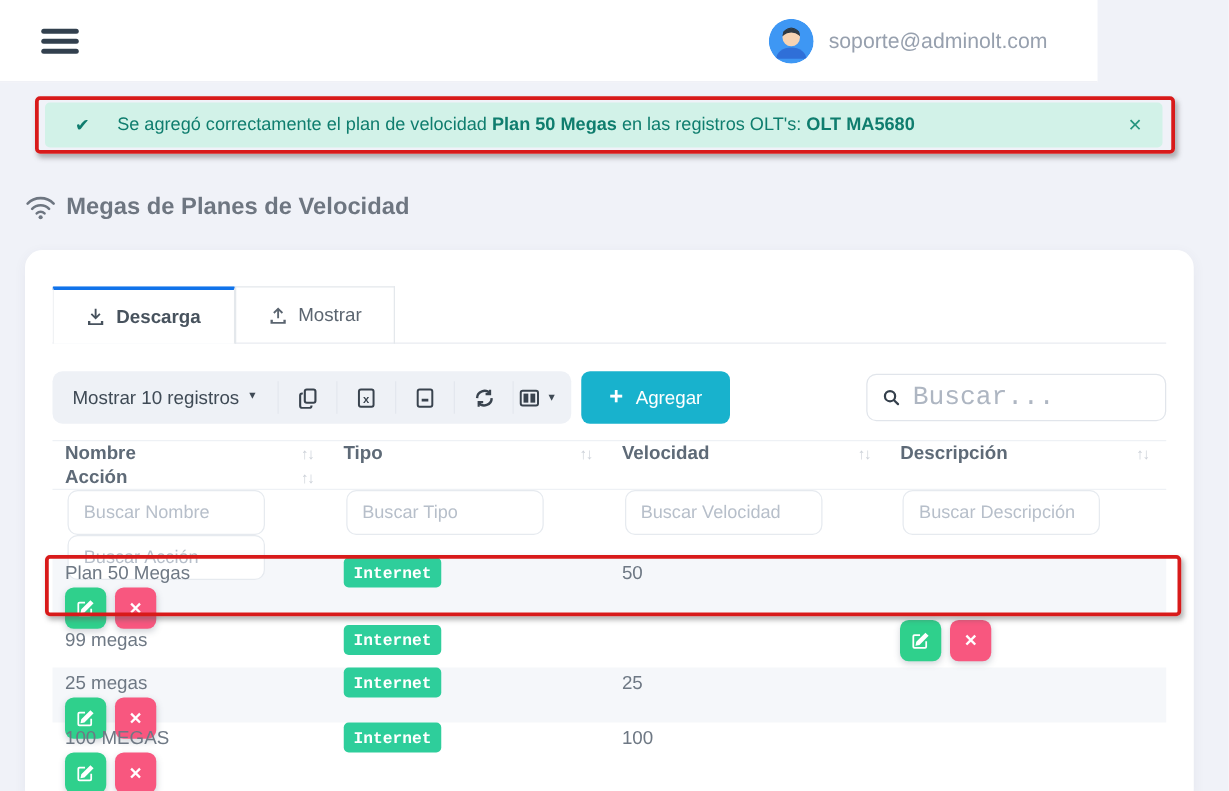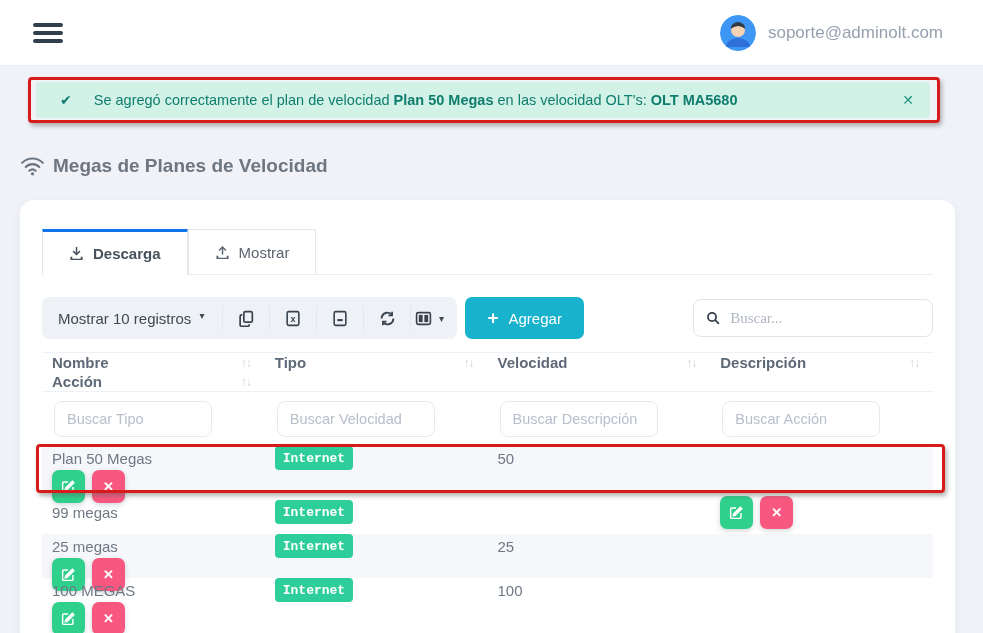--- a/index.html
+++ b/index.html
@@ -6,21 +6,21 @@
   html,body { width:983px; height:633px; }
   body {
     font-family:"Liberation Sans", sans-serif;
     background:#f0f2f8;
     position:relative;
     overflow:hidden;
     color:#6e7884;
   }
   
   .topbar {
-    position:absolute; left:0; top:0; width:983px; height:66px;
+    position:absolute; left:0; top:0; width:878px; height:66px;
     background:#fff; border-bottom:1px solid #ecedf3;
     display:flex; align-items:center; justify-content:space-between;
     padding:0 40px 0 33px;
   }
   .hamburger { width:30px; cursor:pointer; }
   .hamburger .bar { height:4px; background:#32404e; border-radius:2px; margin:4px 0; }
   .userbox { display:flex; align-items:center; gap:12px; cursor:pointer; }
   .avatar { width:36px; height:36px; border-radius:50%; overflow:hidden; flex:0 0 auto; }
   .user-email { font-size:17px; color:#97a0ae; }
   
@@ -78,22 +78,22 @@
     height:42px; margin-left:8px; padding:0 22px; border:none; border-radius:7px;
     background:#18b2cd; color:#fff; font-size:15px; font-family:inherit;
     display:flex; align-items:center; gap:10px; cursor:pointer;
   }
   .btn-add .plus { font-size:19px; font-weight:bold; }
   .searchbox {
     margin-left:auto; width:240px; height:38px; border:1px solid #e1e5eb; border-radius:8px;
     display:flex; align-items:center; padding:0 12px; background:#fff;
   }
   .searchbox input {
-    border:none; outline:none; width:100%; font-size:15px; color:#404040;
-    font-family:Liberation Serif, serif; margin-left:10px; background:transparent;
+    border:none; outline:none; width:100%; font-size:21px; color:#404040;
+    font-family:Liberation Mono, monospace; margin-left:10px; background:transparent;
   }
   .searchbox input::placeholder { color:#aeb6c2; }
   
   .table { margin-top:13px; font-size:15px; }
   .trow { display:grid; grid-template-columns:1fr 1fr 1fr 1fr; align-items:center; }
   .thead { height:40px; border-top:1px solid #eef1f5; border-bottom:1px solid #eef1f5; }
   .th {
     display:flex; align-items:center; justify-content:space-between;
     padding:0 14px 0 10px; font-weight:bold; color:#5e6a77; cursor:pointer;
   }
@@ -148,21 +148,21 @@
     </span>
     <span class="user-email">soporte@adminolt.com</span>
   </div>
 </div>
 
 <div class="alert">
   <span class="check">✔</span>
   <span class="msg">
     <span>Se agregó correctamente el plan de velocidad</span>
     <b>Plan 50 Megas</b>
-    <span>en las velocidad OLT's:</span>
+    <span>en las registros OLT's:</span>
     <b>OLT MA5680</b>
   </span>
   <span class="close-x">✕</span>
 </div>
 
 <div class="page-title">
   <svg width="25" height="22" viewBox="0 0 24 20" fill="none" stroke="#6e7681" stroke-width="2" stroke-linecap="round">
     <path d="M2 7 a14 14 0 0 1 20 0"></path>
     <path d="M5.5 11 a9 9 0 0 1 13 0"></path>
     <path d="M9 14.5 a4.5 4.5 0 0 1 6 0"></path>
@@ -262,20 +262,21 @@
         <span>Descripción</span>
         <span class="sort">↑↓</span>
       </div>
       <div class="th">
         <span>Acción</span>
         <span class="sort">↑↓</span>
       </div>
     </div>
 
     <div class="trow tfilter">
+      <div class="td"><input type="text" placeholder="Buscar Nombre" style=""></div>
       <div class="td"><input type="text" placeholder="Buscar Tipo" style=""></div>
       <div class="td"><input type="text" placeholder="Buscar Velocidad" style=""></div>
       <div class="td"><input type="text" placeholder="Buscar Descripción" style=""></div>
       <div class="td"><input type="text" placeholder="Buscar Acción" style=""></div>
     </div>
 
     <div class="trow tr striped">
       <div class="td">Plan 50 Megas</div>
       <div class="td"><span class="badge">Internet</span></div>
       <div class="td">50</div>

